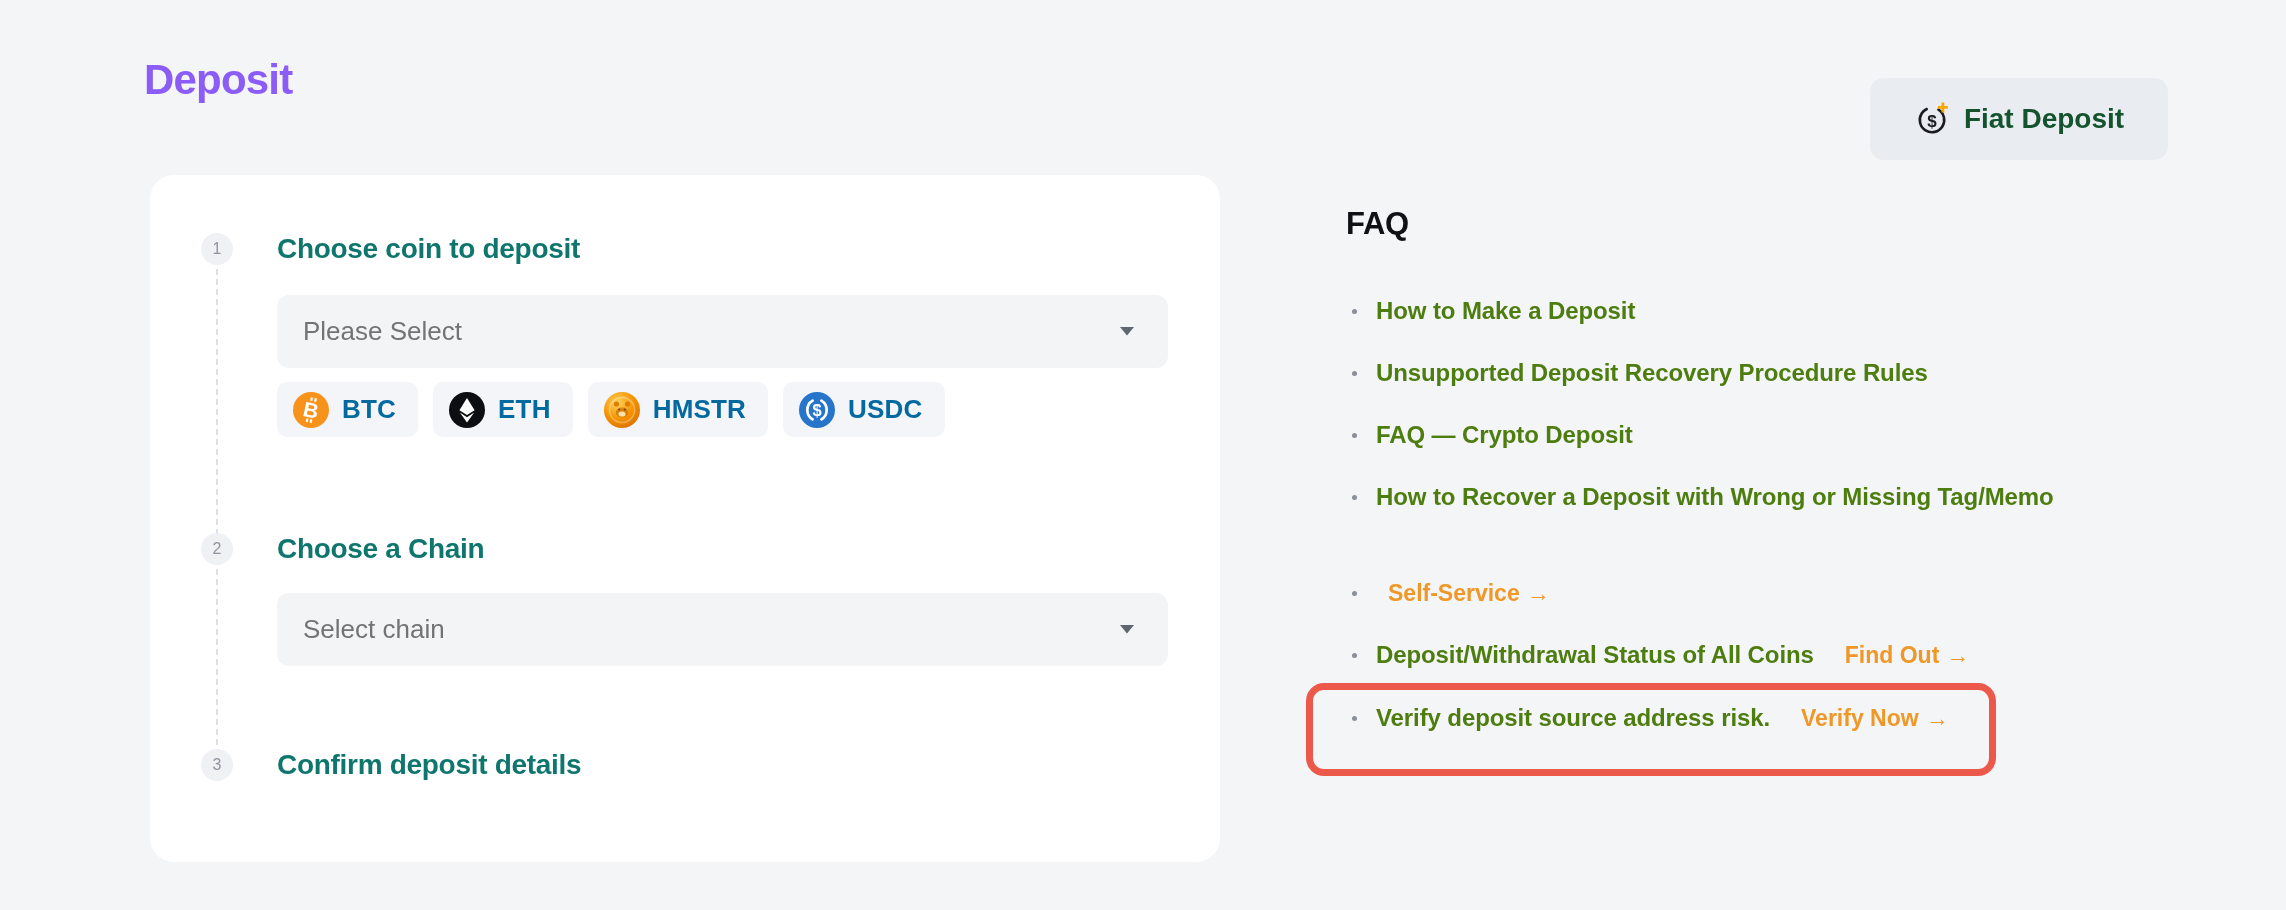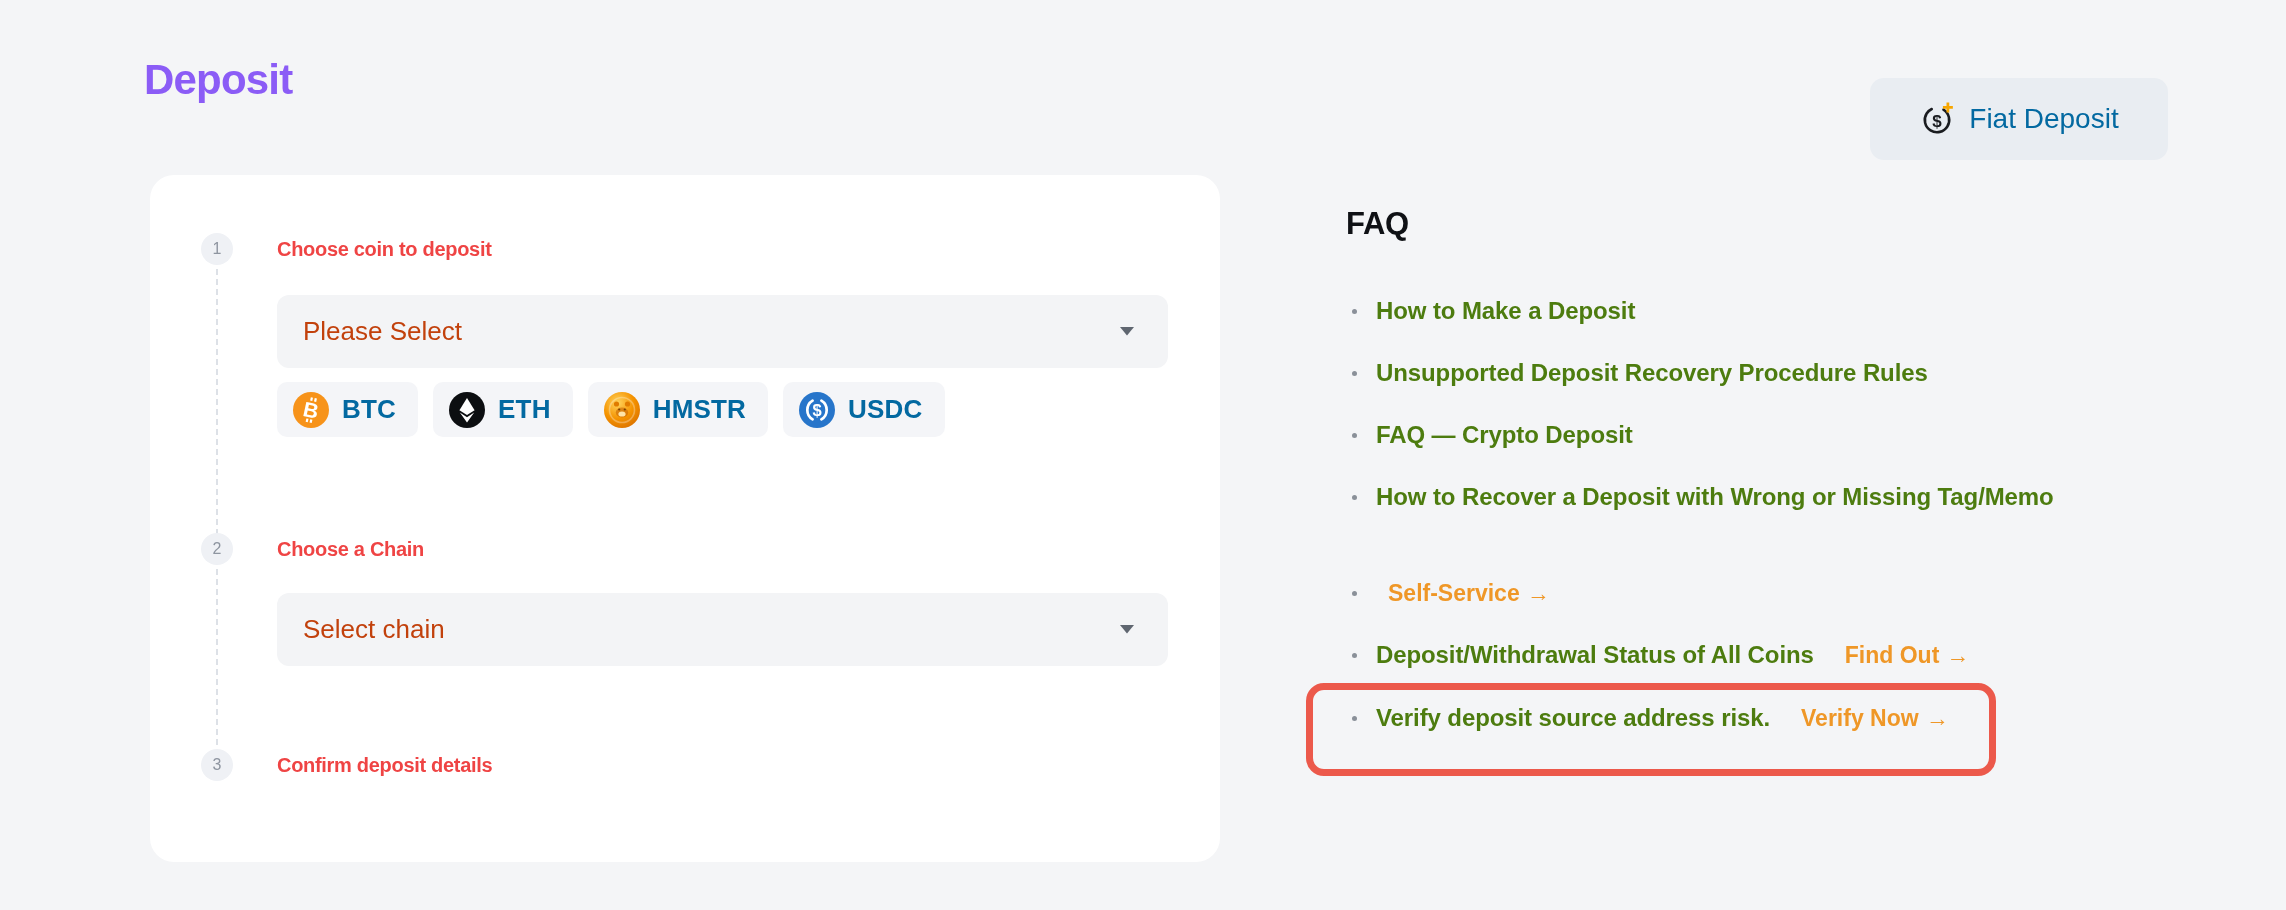--- a/index.html
+++ b/index.html
@@ -17,51 +17,51 @@
   .page-title {
     left:144px; top:56px;
     font-size:42px; font-weight:700; letter-spacing:-0.8px; color:#8b5cf6;
   }
   .fiat-btn {
     left:1870px; top:78px; width:298px; height:82px;
     background:#E9EDF2; border:none; border-radius:14px;
     display:flex; align-items:center; justify-content:center; gap:14px;
     cursor:pointer;
   }
-  .fiat-btn .label { font-size:28px; font-weight:400; color:#0369a1; }
+  .fiat-btn .label { font-size:28px; font-weight:700; color:#14532d; }
 
   
   .card {
     left:150px; top:175px; width:1070px; height:687px;
     background:#FFFFFF; border-radius:24px;
   }
   .connector {
     left:66px; top:84px; height:496px; width:0;
     border-left:2px dashed #DDE1E7;
   }
   .step-circle {
     left:51px; width:32px; height:32px; border-radius:50%;
     background:#EFF1F5; color:#8E95A0;
     display:flex; align-items:center; justify-content:center;
     font-size:16px; font-weight:500;
   }
   .step-title {
     left:127px;
-    font-size:20px; font-weight:700; letter-spacing:-0.3px; color:#ef4444;
+    font-size:28px; font-weight:700; letter-spacing:-0.3px; color:#0f766e;
     line-height:38px;
   }
   .dropdown {
     left:127px; width:891px; height:73px;
     background:#F3F4F6; border-radius:12px;
     display:flex; align-items:center;
     padding:0 34px 0 26px;
     cursor:pointer;
   }
   .dropdown .placeholder {
-    flex:1; font-size:26px; color:#c2410c; font-weight:400;
+    flex:1; font-size:26px; color:#737373; font-weight:400;
   }
   .chips { left:127px; top:207px; display:flex; gap:15px; }
   .chip {
     height:55px; padding:0 22px 0 16px;
     background:#F4F5F8; border:none; border-radius:10px;
     display:flex; align-items:center; gap:13px;
     cursor:pointer;
   }
   .chip .sym { font-size:26px; font-weight:700; color:#0369a1; letter-spacing:0.2px; }
   .coin-ic { width:36px; height:36px; display:block; }

